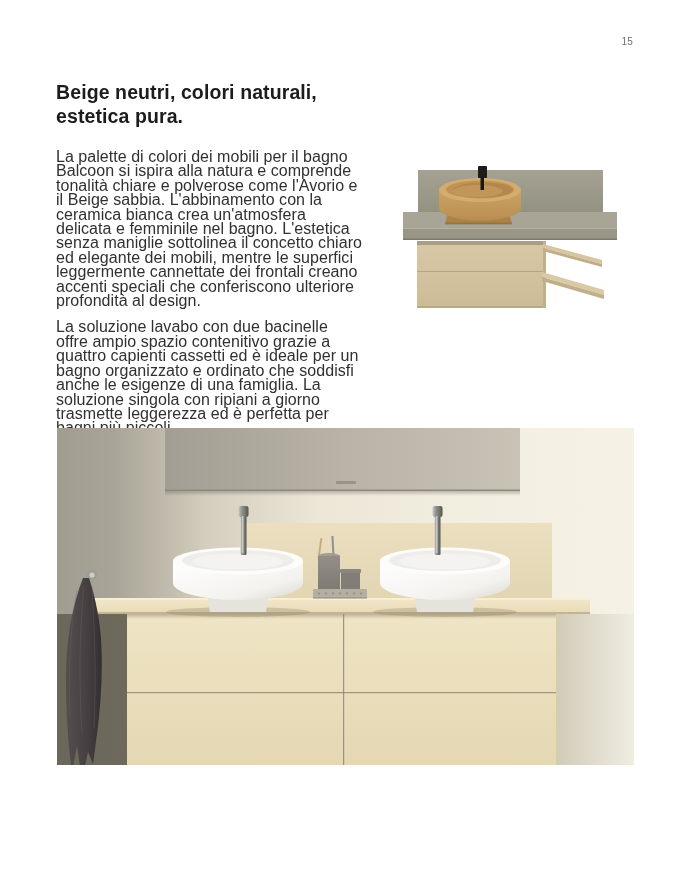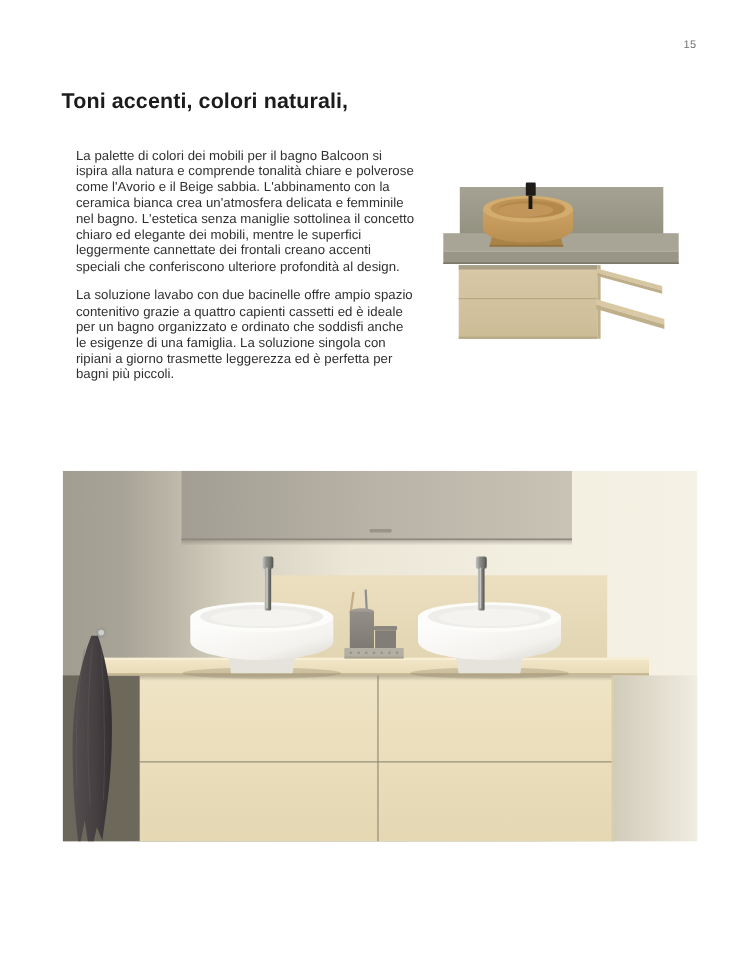--- a/index.html
+++ b/index.html
@@ -18,38 +18,37 @@
   .page-number{
     position:absolute;top:36px;right:45px;font-size:10px;color:var(--page_number);
     letter-spacing:.2px;
   }
   .heading{
     position:absolute;left:56px;top:80px;width:320px;
     font-size:19.5px;line-height:24px;font-weight:600;color:var(--heading_text);
     letter-spacing:.1px;
   }
   .body-copy{
-    position:absolute;left:56px;top:134px;width:308px;
-    font-size:12px;line-height:14.4px;color:var(--body_text);
+    position:absolute;left:56px;top:150px;width:308px;
+    font-size:16px;line-height:14.4px;color:var(--body_text);
     letter-spacing:.04px;
-    margin-left:13px;
   }
   .body-copy p{margin-bottom:12px;}
   .product-render{position:absolute;left:393px;top:148px;width:232px;height:170px;}
   .lifestyle-photo{position:absolute;left:57px;top:428px;width:577px;height:386px;}
   svg{display:block;}
 </style>
 </head>
 <body>
 
 <div class="page">
 
   <div class="page-number">15</div>
 
-  <h1 class="heading"><span>Toni accenti, colori naturali,</span><br></h1>
+  <h1 class="heading"><span>Beige neutri, colori naturali,</span><br><span>estetica pura.</span></h1>
 
   <div class="body-copy">
     <p>La palette di colori dei mobili per il bagno Balcoon si ispira alla natura e comprende tonalità chiare e polverose come l'Avorio e il Beige sabbia. L'abbinamento con la ceramica bianca crea un'atmosfera delicata e femminile nel bagno. L'estetica senza maniglie sottolinea il concetto chiaro ed elegante dei mobili, mentre le superfici leggermente cannettate dei frontali creano accenti speciali che conferiscono ulteriore profondità al design.</p>
     <p>La soluzione lavabo con due bacinelle offre ampio spazio contenitivo grazie a quattro capienti cassetti ed è ideale per un bagno organizzato e ordinato che soddisfi anche le esigenze di una famiglia. La soluzione singola con ripiani a giorno trasmette leggerezza ed è perfetta per bagni più piccoli.</p>
   </div>
 
   <svg class="product-render" viewBox="0 0 232 170" xmlns="http://www.w3.org/2000/svg">
     <defs>
       <linearGradient id="prSplash" x1="0" y1="0" x2="0" y2="1">
         <stop offset="0" stop-color="#a5a294"></stop>

